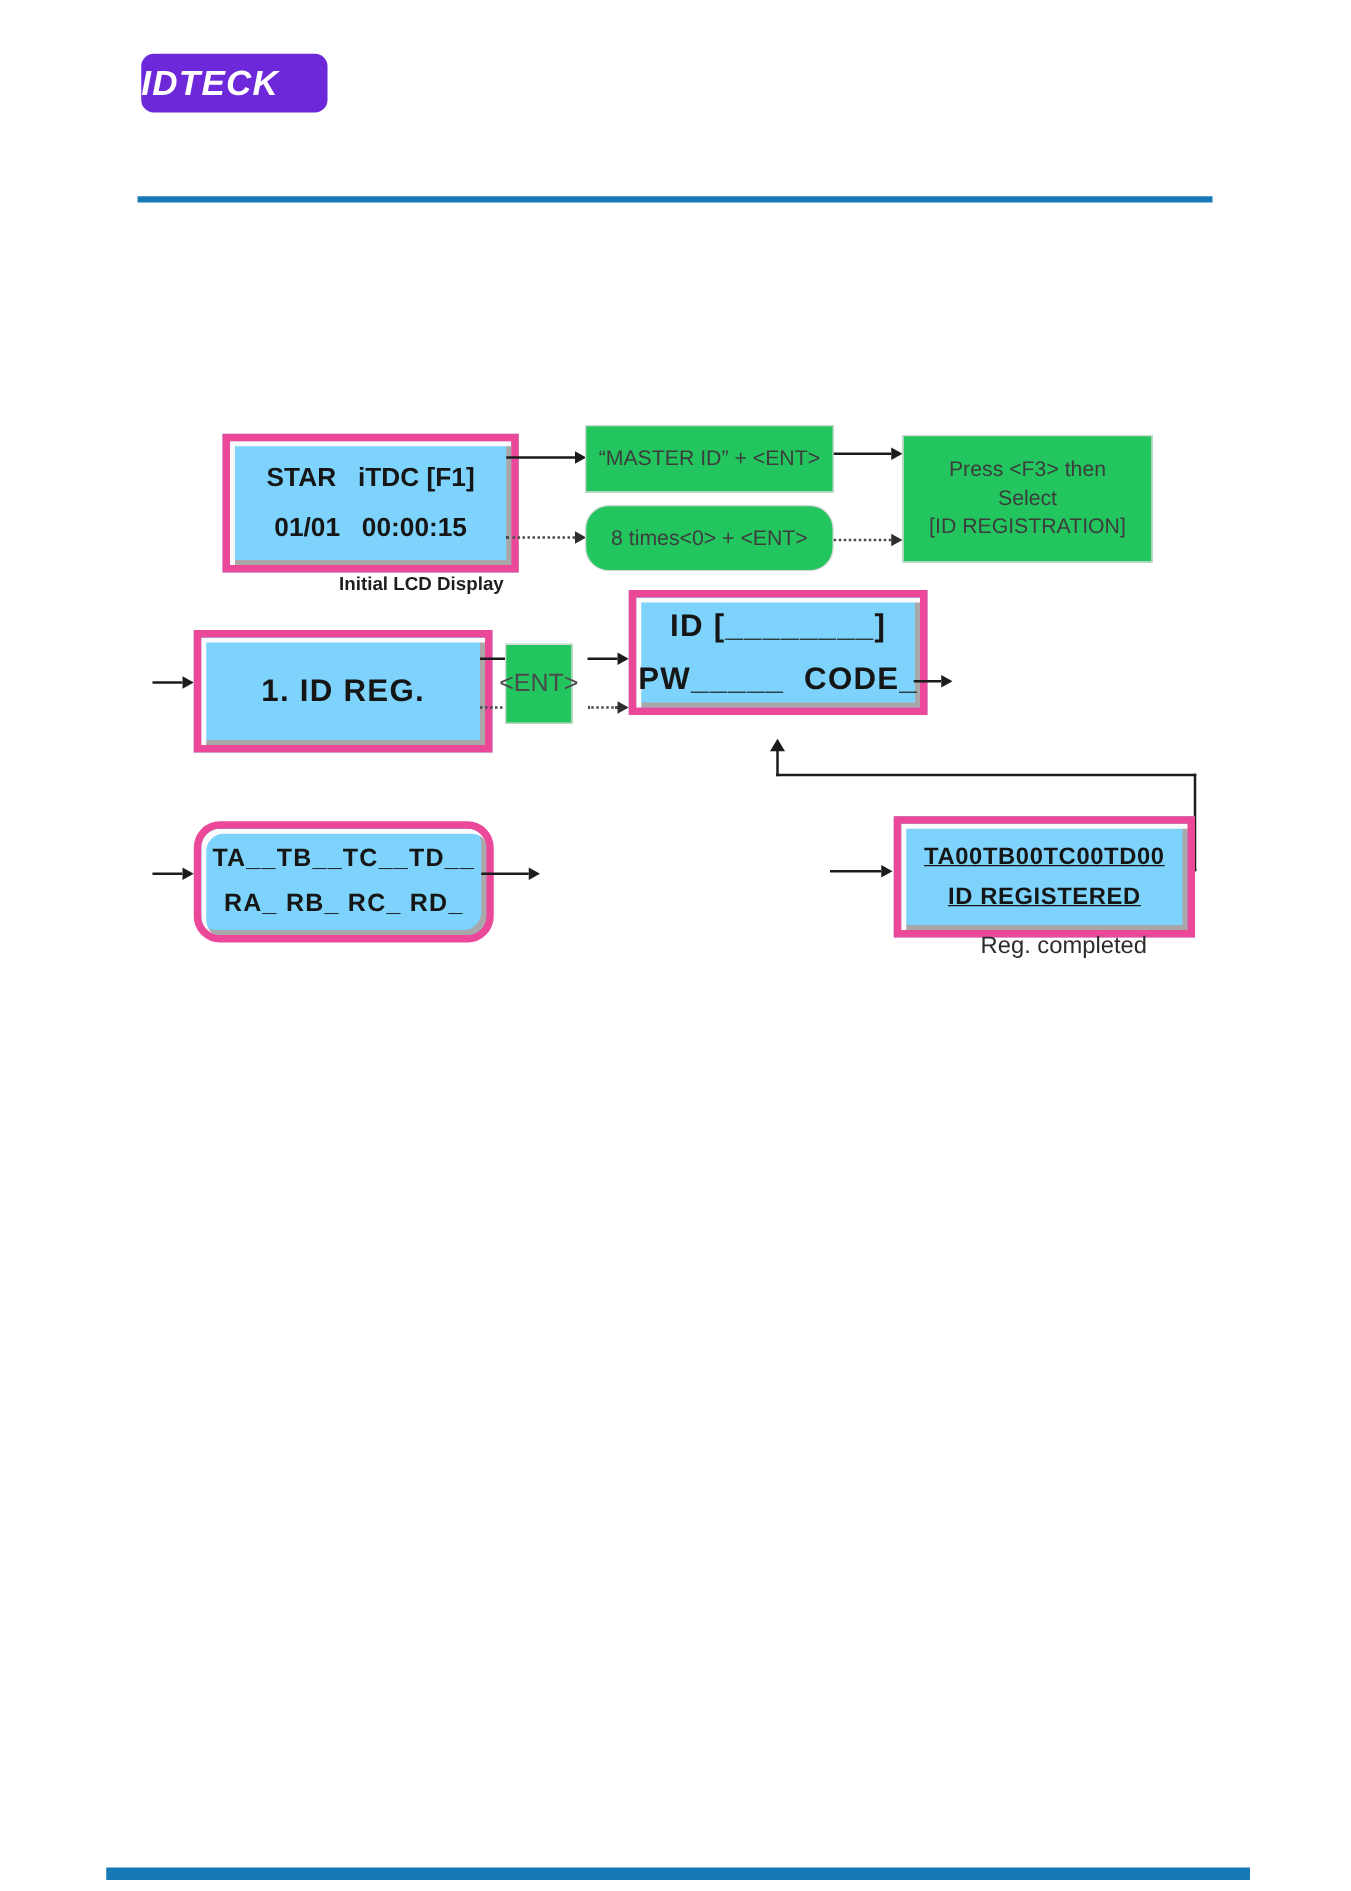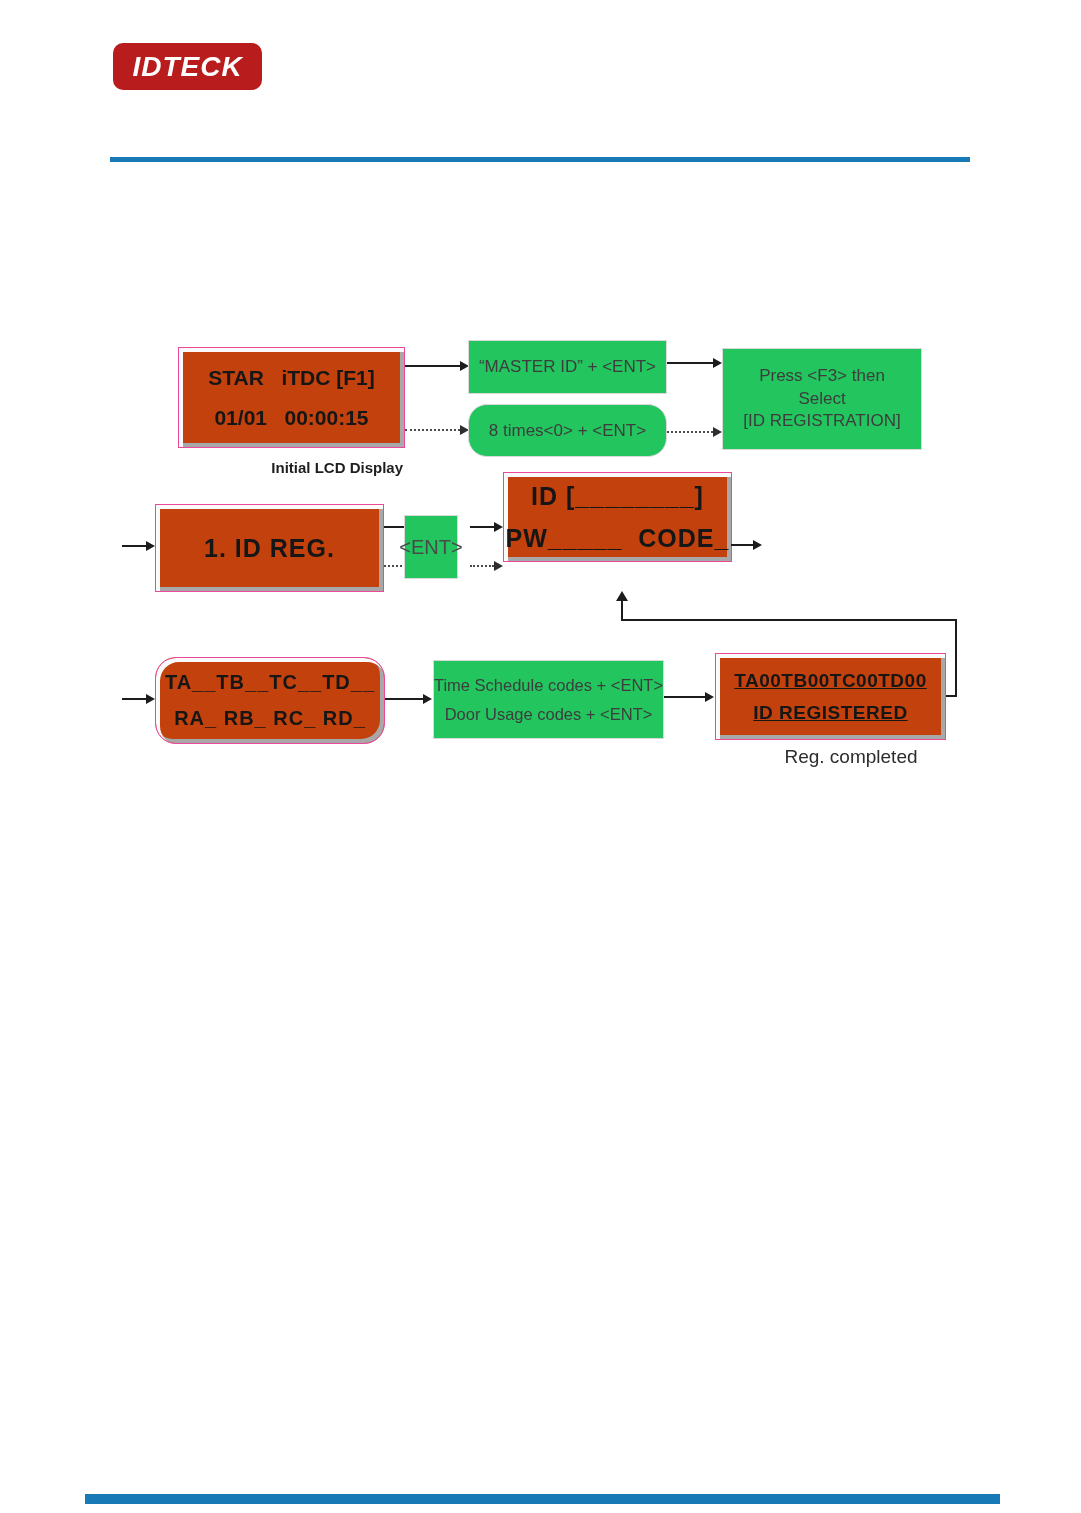--- a/index.html
+++ b/index.html
@@ -8,32 +8,32 @@
     width:1081px;height:1513px;
     background:#ffffff;
     font-family:"Liberation Sans", sans-serif;
     overflow:hidden;
   }
   .abs{position:absolute;}
 
   
   .logo{
     left:113px;top:43px;width:149px;height:47px;
-    background:#b91c1c;border-radius:10px;
-    display:flex;align-items:center;justify-content:center;
+    background:#6d28d9;border-radius:10px;
+    display:flex;align-items:center;
     color:#ffffff;font-weight:bold;font-style:italic;
     font-size:28px;letter-spacing:1px;
   }
 
   .rule{background:#1779b6;}
 
   
   .lcd{
-    background:#c2410c;
-    border:1px solid #ec4899;
+    background:#7dd3fc;
+    border:6px solid #ec4899;
     box-shadow: inset 3px 3px 0 1px #fbfbfb, inset -3px -3px 0 1px #a8a8a8;
     display:flex;flex-direction:column;align-items:center;justify-content:center;
     color:#161616;font-weight:bold;
   }
   .pre{white-space:pre;}
 
   
   .pbox{
     background:#22c55e;
     border:1px solid #d9d9d9;
@@ -129,24 +129,20 @@
 
   <div class="abs arr" style="left:122px;top:698px;width:24px;"></div>
 
   <div class="abs lcd" style="left:155px;top:657px;width:228px;height:85px;gap:13px;font-size:20px;letter-spacing:1px;border-radius:21px;">
     <span class="pre">TA__TB__TC__TD__</span>
     <span class="pre">RA_ RB_ RC_ RD_</span>
   </div>
 
   <div class="abs arr" style="left:385px;top:698px;width:38px;"></div>
 
-  <div class="abs pbox" style="left:433px;top:660px;width:229px;height:77px;gap:10px;font-size:16.5px;">
-    <span class="pre">Time Schedule codes + &lt;ENT&gt;</span>
-    <span class="pre">Door Usage codes + &lt;ENT&gt;</span>
-  </div>
 
   <div class="abs arr" style="left:664px;top:696px;width:41px;"></div>
 
   <div class="abs lcd" style="left:715px;top:653px;width:229px;height:85px;gap:10px;font-size:19px;letter-spacing:0.5px;text-decoration:underline;">
     <span class="pre">TA00TB00TC00TD00</span>
     <span class="pre">ID REGISTERED</span>
   </div>
 
   <div class="abs" style="left:756px;top:746px;width:190px;text-align:center;font-size:19px;color:#2c2c2c;">Reg. completed</div>
 

